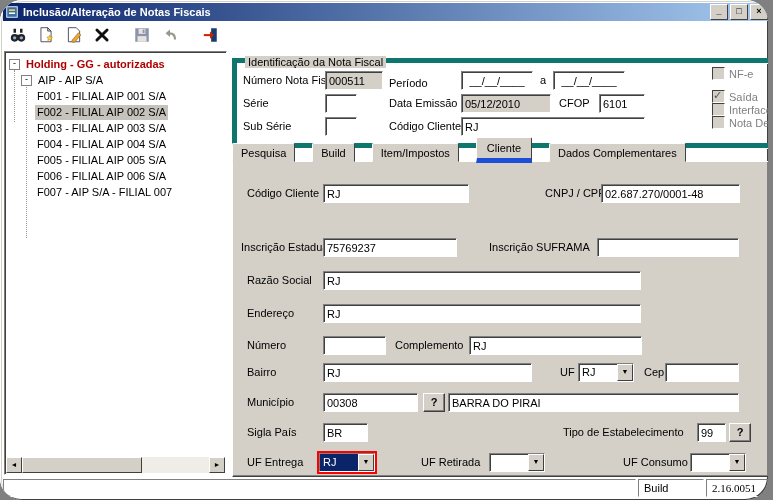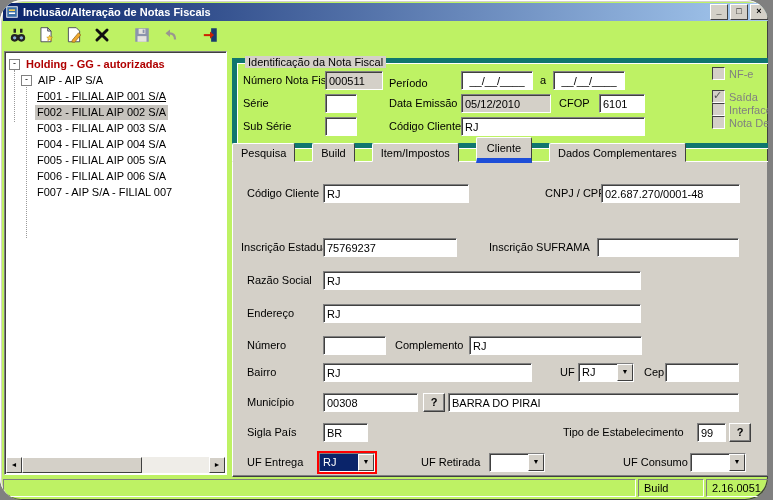--- a/index.html
+++ b/index.html
@@ -1,17 +1,17 @@
 <!DOCTYPE html>
 <html><head>
 <meta charset="utf-8">
 <style>
   html,body{margin:0;padding:0;}
   body{font-family:"Liberation Sans",sans-serif;font-size:11px;background:#808080;}
-  .window{position:relative;width:768px;height:500px;background:#bef264;box-sizing:border-box;
+  .window{position:relative;width:768px;height:500px;background:#ffffff;box-sizing:border-box;
           box-shadow:inset 1px 1px 0 #ffffff,inset -1px -1px 0 #404040,inset 2px 2px 0 #d4d0c8;overflow:hidden;border-radius:22px;}
   
   .titlebar{position:absolute;left:3px;top:3px;width:767px;height:18px;
             background:linear-gradient(90deg,#0a246a,#a6caf0);display:flex;align-items:center;padding:0 2px;box-sizing:border-box;}
   .titlebar .ttext{color:#fff;font-weight:bold;font-size:11px;margin-left:4px;flex:1;white-space:nowrap;overflow:hidden;}
   .tbtn{width:16px;height:14px;background:#d4d0c8;border:1px solid;border-color:#fff #404040 #404040 #fff;
         font-size:9px;line-height:12px;text-align:center;margin-left:2px;font-weight:bold;color:#000;cursor:default;}
   
   .toolbar{position:absolute;left:4px;top:21px;width:765px;height:28px;display:flex;align-items:center;}
   .tool{width:26px;height:26px;display:flex;align-items:center;justify-content:center;background:transparent;border:1px solid transparent;}
@@ -62,21 +62,21 @@
   .tab{padding:3px 8px 2px;background:#d4d0c8;border:1px solid;border-color:#fff #404040 #d4d0c8 #fff;
        border-radius:2px 2px 0 0;margin-right:17px;position:relative;}
   .tab.active{padding:4px 10px 4px;z-index:3;border-bottom:5px solid #1d4ed8;margin-bottom:-1px;font-weight:normal;}
   .tabpanel{position:absolute;left:232px;top:161px;width:537px;height:316px;background:#d4d0c8;
             border:1px solid;border-color:#fff #404040 #404040 #fff;box-shadow:inset -1px -1px 0 #808080;box-sizing:border-box;z-index:1;}
   
   .statusbar{position:absolute;left:3px;top:479px;width:767px;height:18px;display:flex;gap:2px;align-items:stretch;}
   .spanel{border:1px solid;border-color:#808080 #fff #fff #808080;padding:1px 5px;box-sizing:border-box;line-height:14px;}
   .sp-fill{flex:1;}
   .sp-build{width:66px;}
-  .sp-ver{width:64px;}
+  .sp-ver{width:64px;font-family:Liberation Serif, serif;}
 </style>
 </head>
 <body>
 
 <div class="window">
 
   <div class="titlebar">
     <span style="display:inline-flex;">
       <svg width="14" height="14" viewBox="0 0 16 16">
           <rect x="2" y="2" width="12" height="12" fill="#3a6ea5" stroke="#fff"></rect>
@@ -148,21 +148,21 @@
     <div class="dotline" style="left:9px;top:18px;height:52px;"></div>
     <div class="dotline" style="left:21px;top:32px;height:154px;"></div>
     <div class="tnode" style="left:4px;top:5px;">
       <span class="expander">-</span>
       <span class="tlabel rootlbl">Holding - GG -  autorizadas</span>
     </div>
     <div class="tnode" style="left:16px;top:21px;">
       <span class="expander">-</span>
       <span class="tlabel">AIP - AIP S/A</span>
     </div>
-    <div class="tnode" style="left:30px;top:37px;text-decoration:underline;">
+    <div class="tnode" style="left:30px;top:37px;">
         <span class="tlabel">F001 - FILIAL AIP 001 S/A</span>
       </div>
     <div class="tnode" style="left:30px;top:53px;">
         <span class="tlabel sel">F002 - FILIAL AIP 002 S/A</span>
       </div>
     <div class="tnode" style="left:30px;top:69px;">
         <span class="tlabel">F003 - FILIAL AIP 003 S/A</span>
       </div>
     <div class="tnode" style="left:30px;top:85px;">
         <span class="tlabel">F004 - FILIAL AIP 004 S/A</span>

